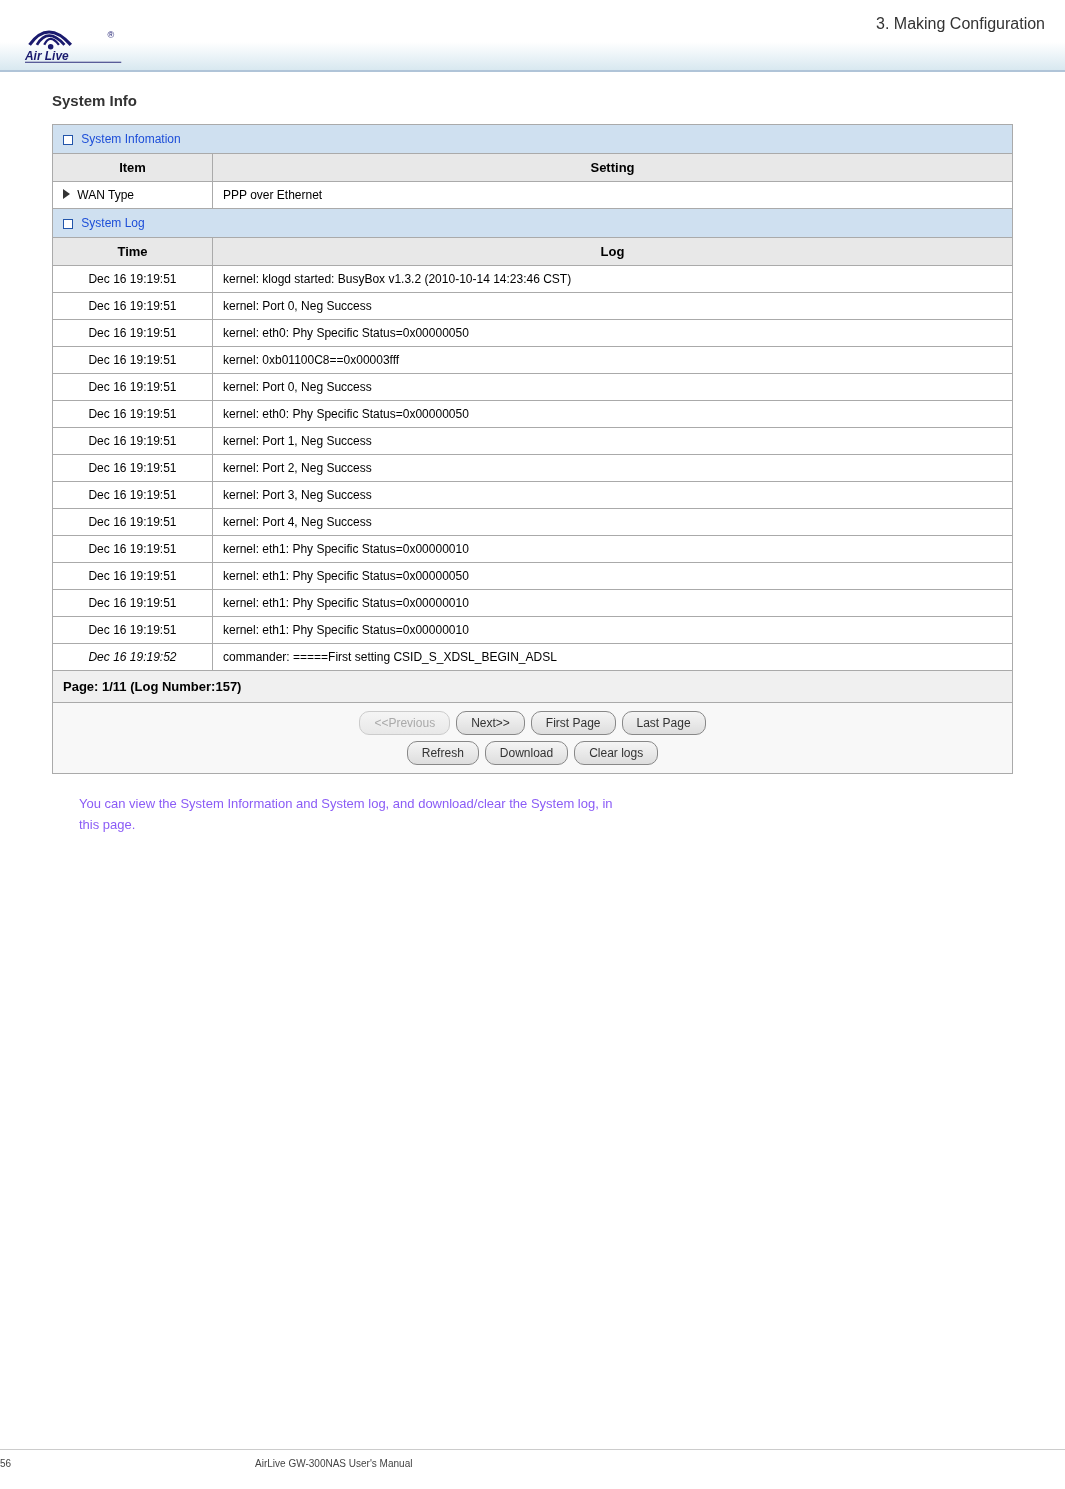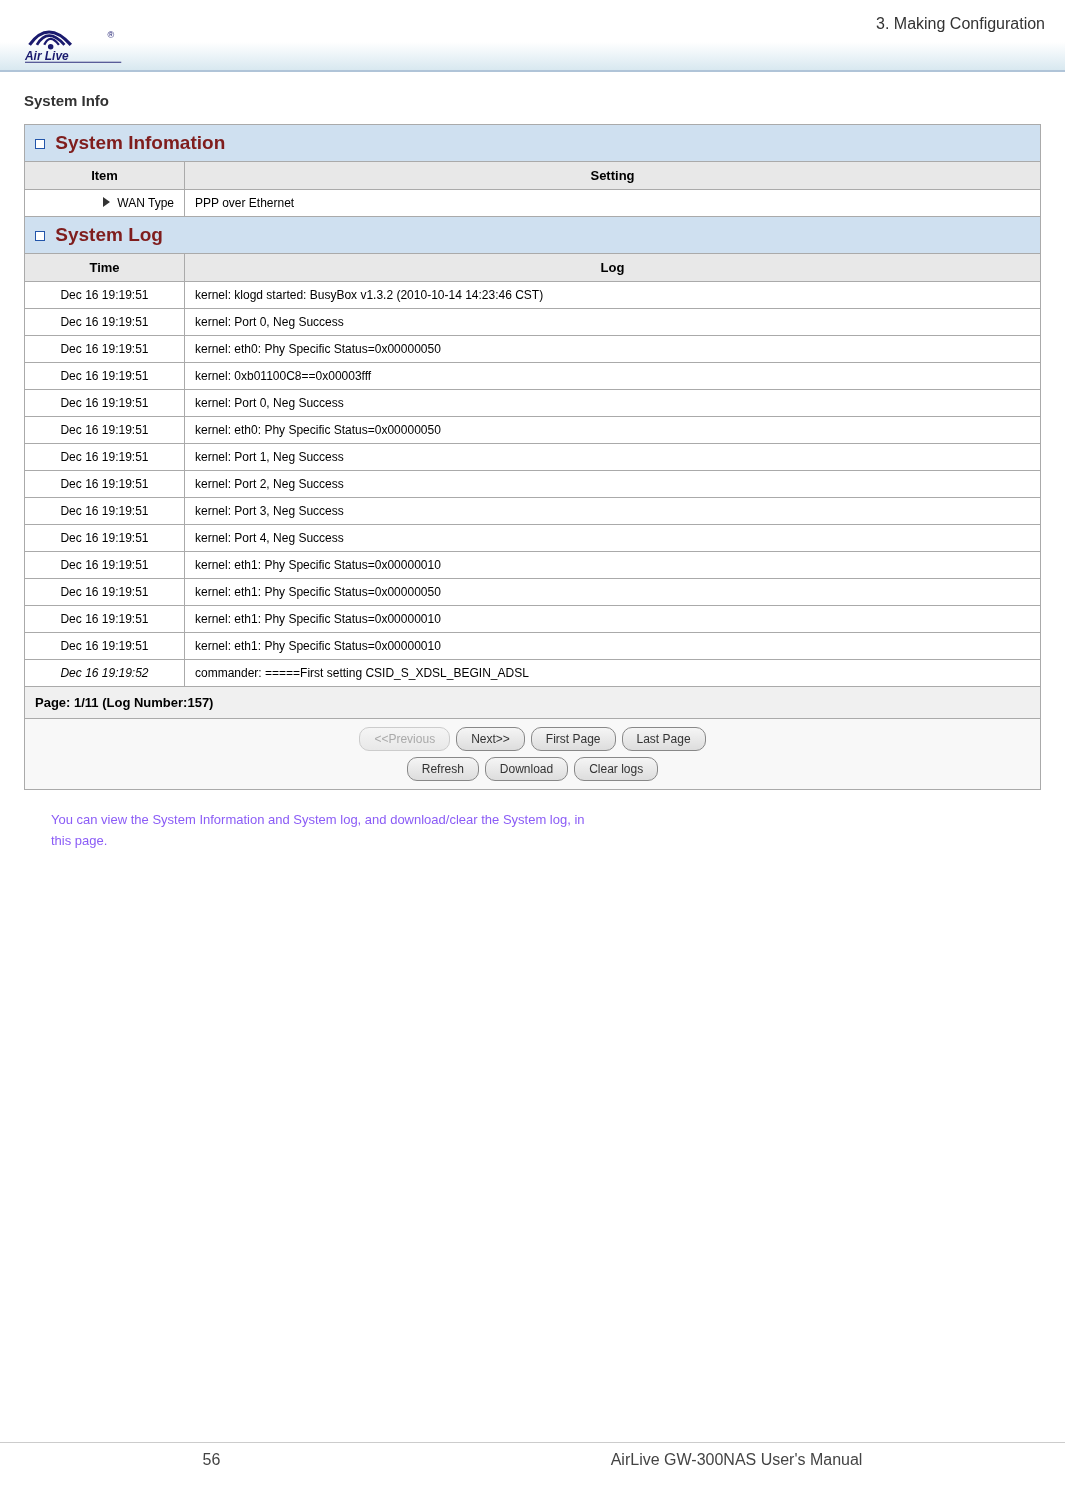--- a/index.html
+++ b/index.html
@@ -32,21 +32,21 @@
     }
     .header-title {
       font-size: 16px;
       font-weight: normal;
       color: #333;
       padding-top: 5px;
     }
 
     
     .page-content {
-      padding: 20px 24px;
+      padding: 20px 52px;
     }
 
     .section-title {
       font-size: 15px;
       font-weight: bold;
       color: #333;
       margin-bottom: 15px;
     }
 
     
@@ -57,41 +57,41 @@
       margin-bottom: 20px;
     }
 
     .main-table td, .main-table th {
       border: 1px solid #aaa;
       padding: 6px 10px;
     }
 
     .section-header-row td {
       background-color: #cfe0f0;
-      color: #7f1d1d;
-      font-weight: bold;
-      font-size: 19px;
+      color: #1d4ed8;
+      font-weight: normal;
+      font-size: 12px;
       padding: 7px 10px;
     }
 
     .col-header-row th {
       background-color: #e8e8e8;
       font-weight: bold;
       text-align: center;
       font-size: 13px;
       margin-left: 45px;
     }
 
     .data-row td {
       background-color: #fff;
       font-size: 12px;
     }
 
     .data-row td:first-child {
-      text-align: right;
+      text-align: left;
       width: 160px;
     }
 
     .wan-row td:first-child, .display-row td:first-child {
       font-weight: normal;
     }
 
     .arrow-right {
       display: inline-block;
       width: 0;
@@ -149,22 +149,22 @@
       color: #8b5cf6;
       margin-left: 27px;
     }
 
     
     .footer {
       position: absolute;
       bottom: 20px;
       left: 0;
       right: 0;
-      text-align: center;
-      font-size: 16px;
+      text-align: left;
+      font-size: 10px;
       color: #444;
       border-top: 1px solid #ccc;
       padding-top: 8px;
     }
 
     .square-icon {
       display: inline-block;
       width: 10px;
       height: 10px;
       background: #fff;

